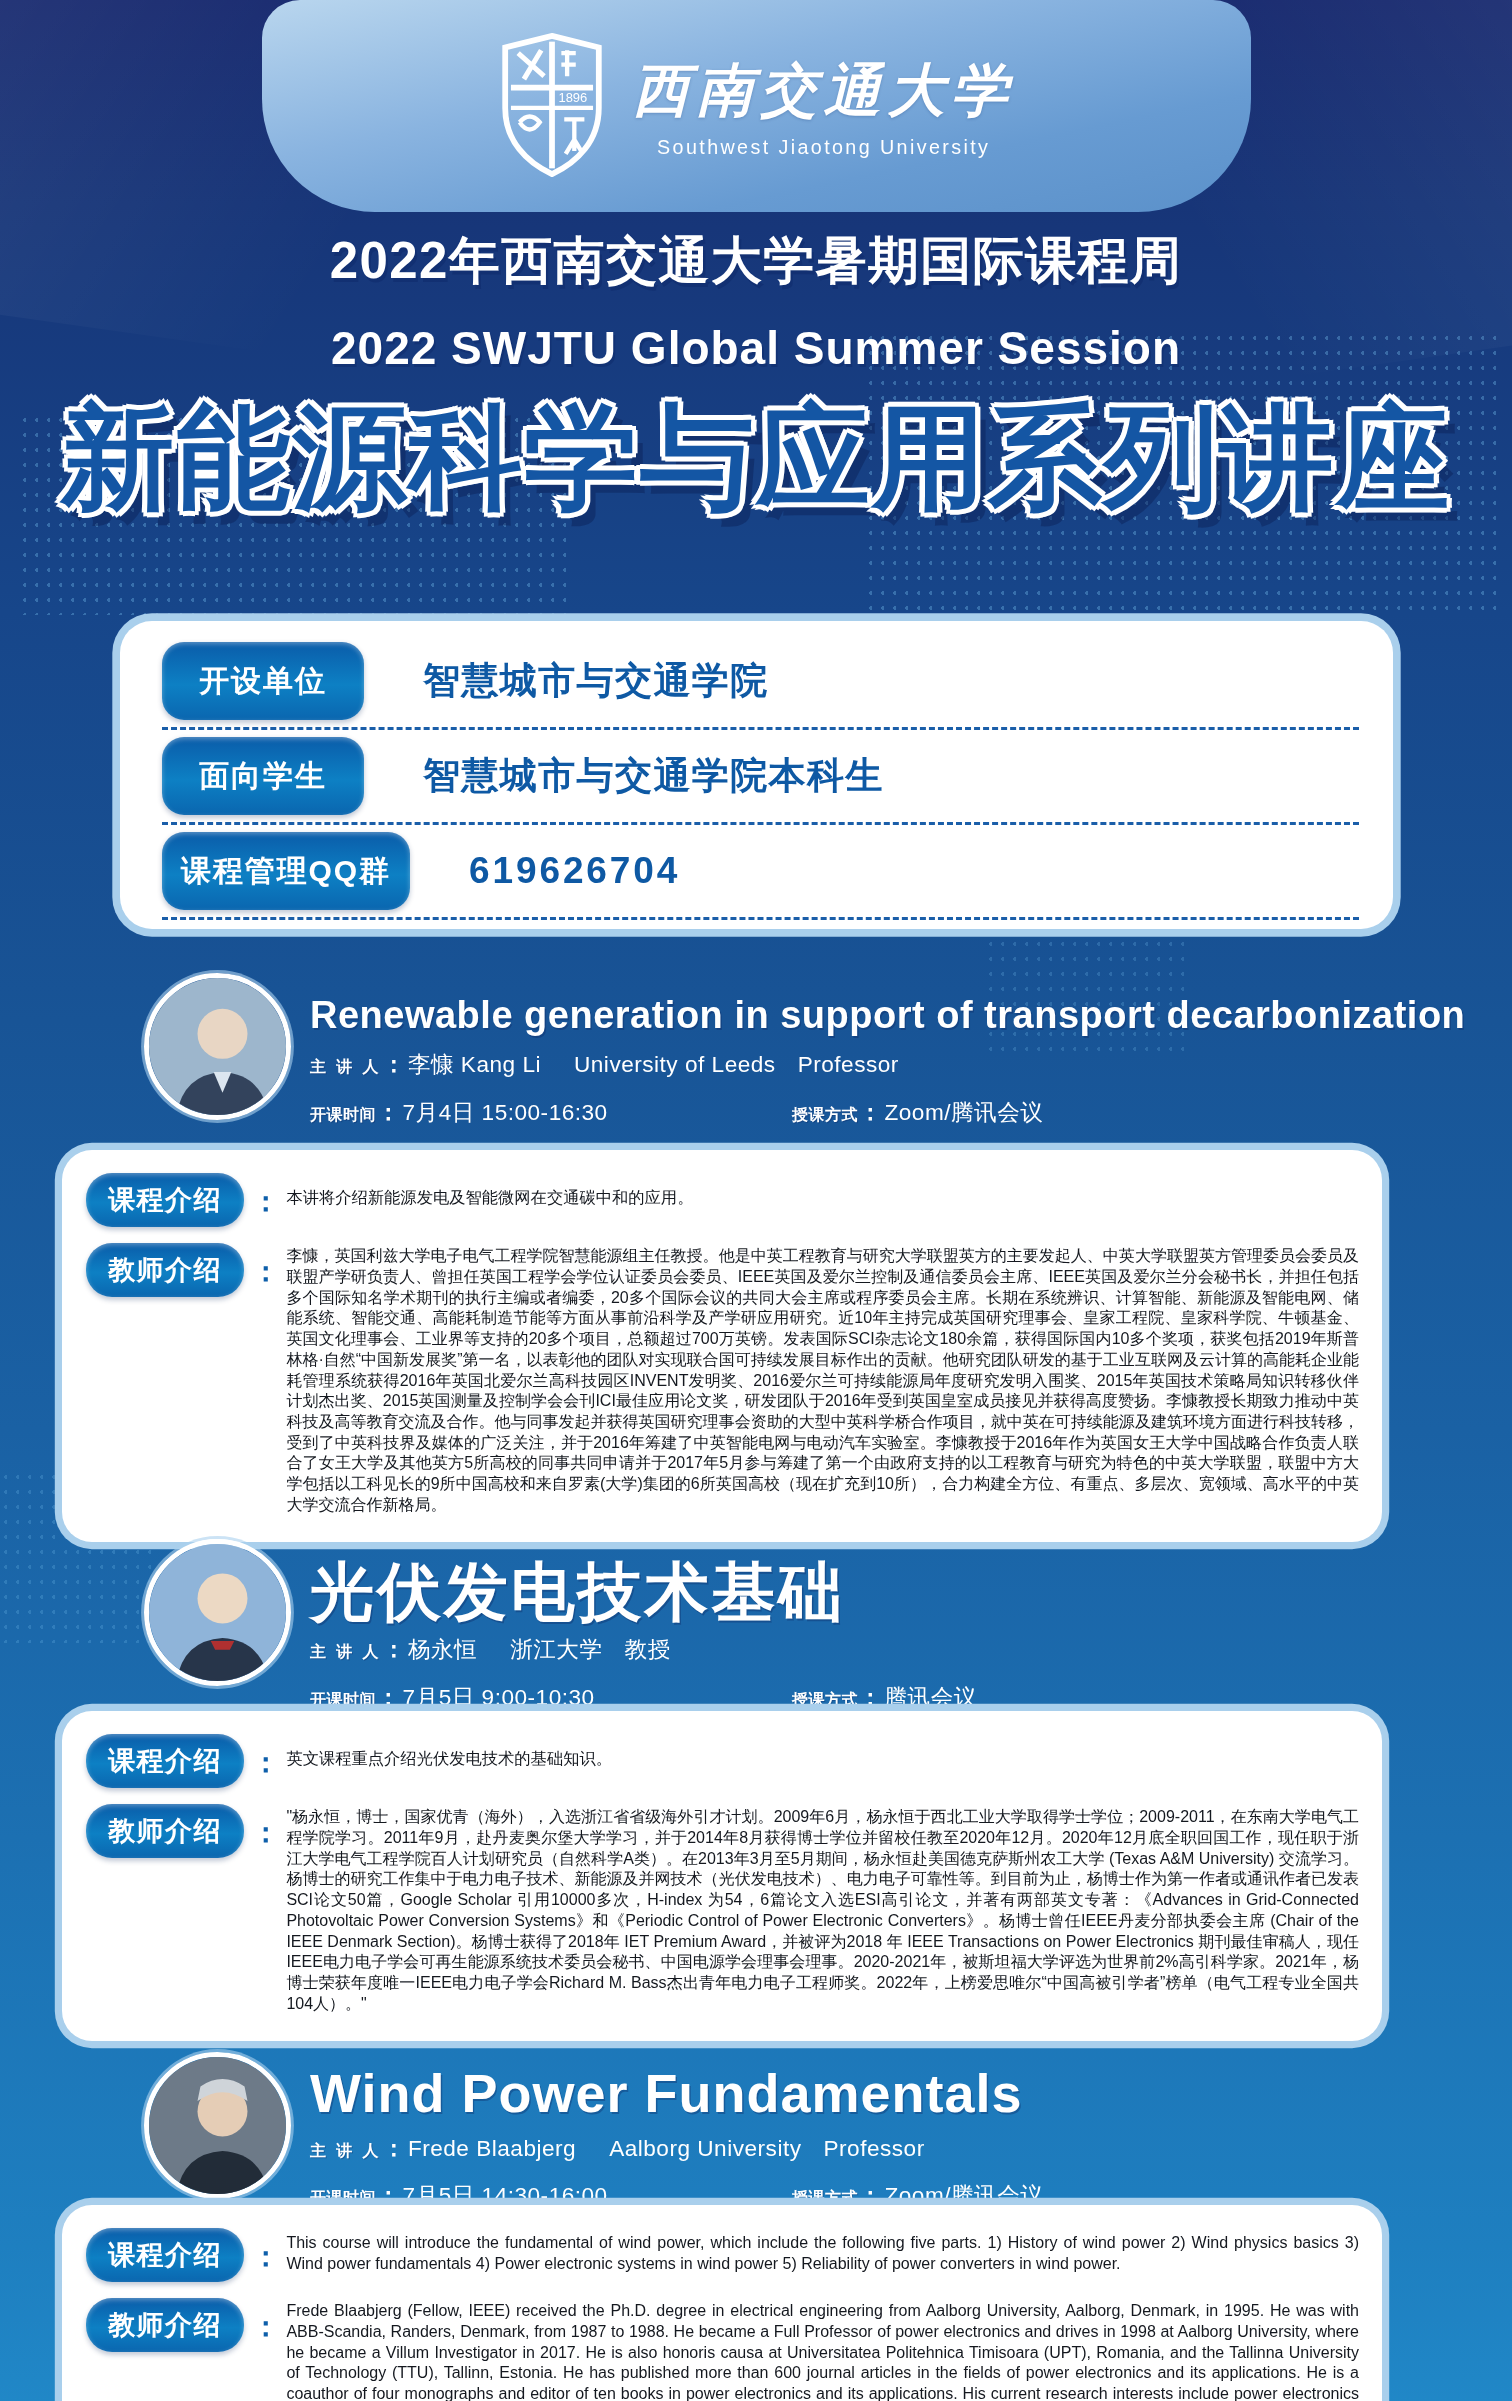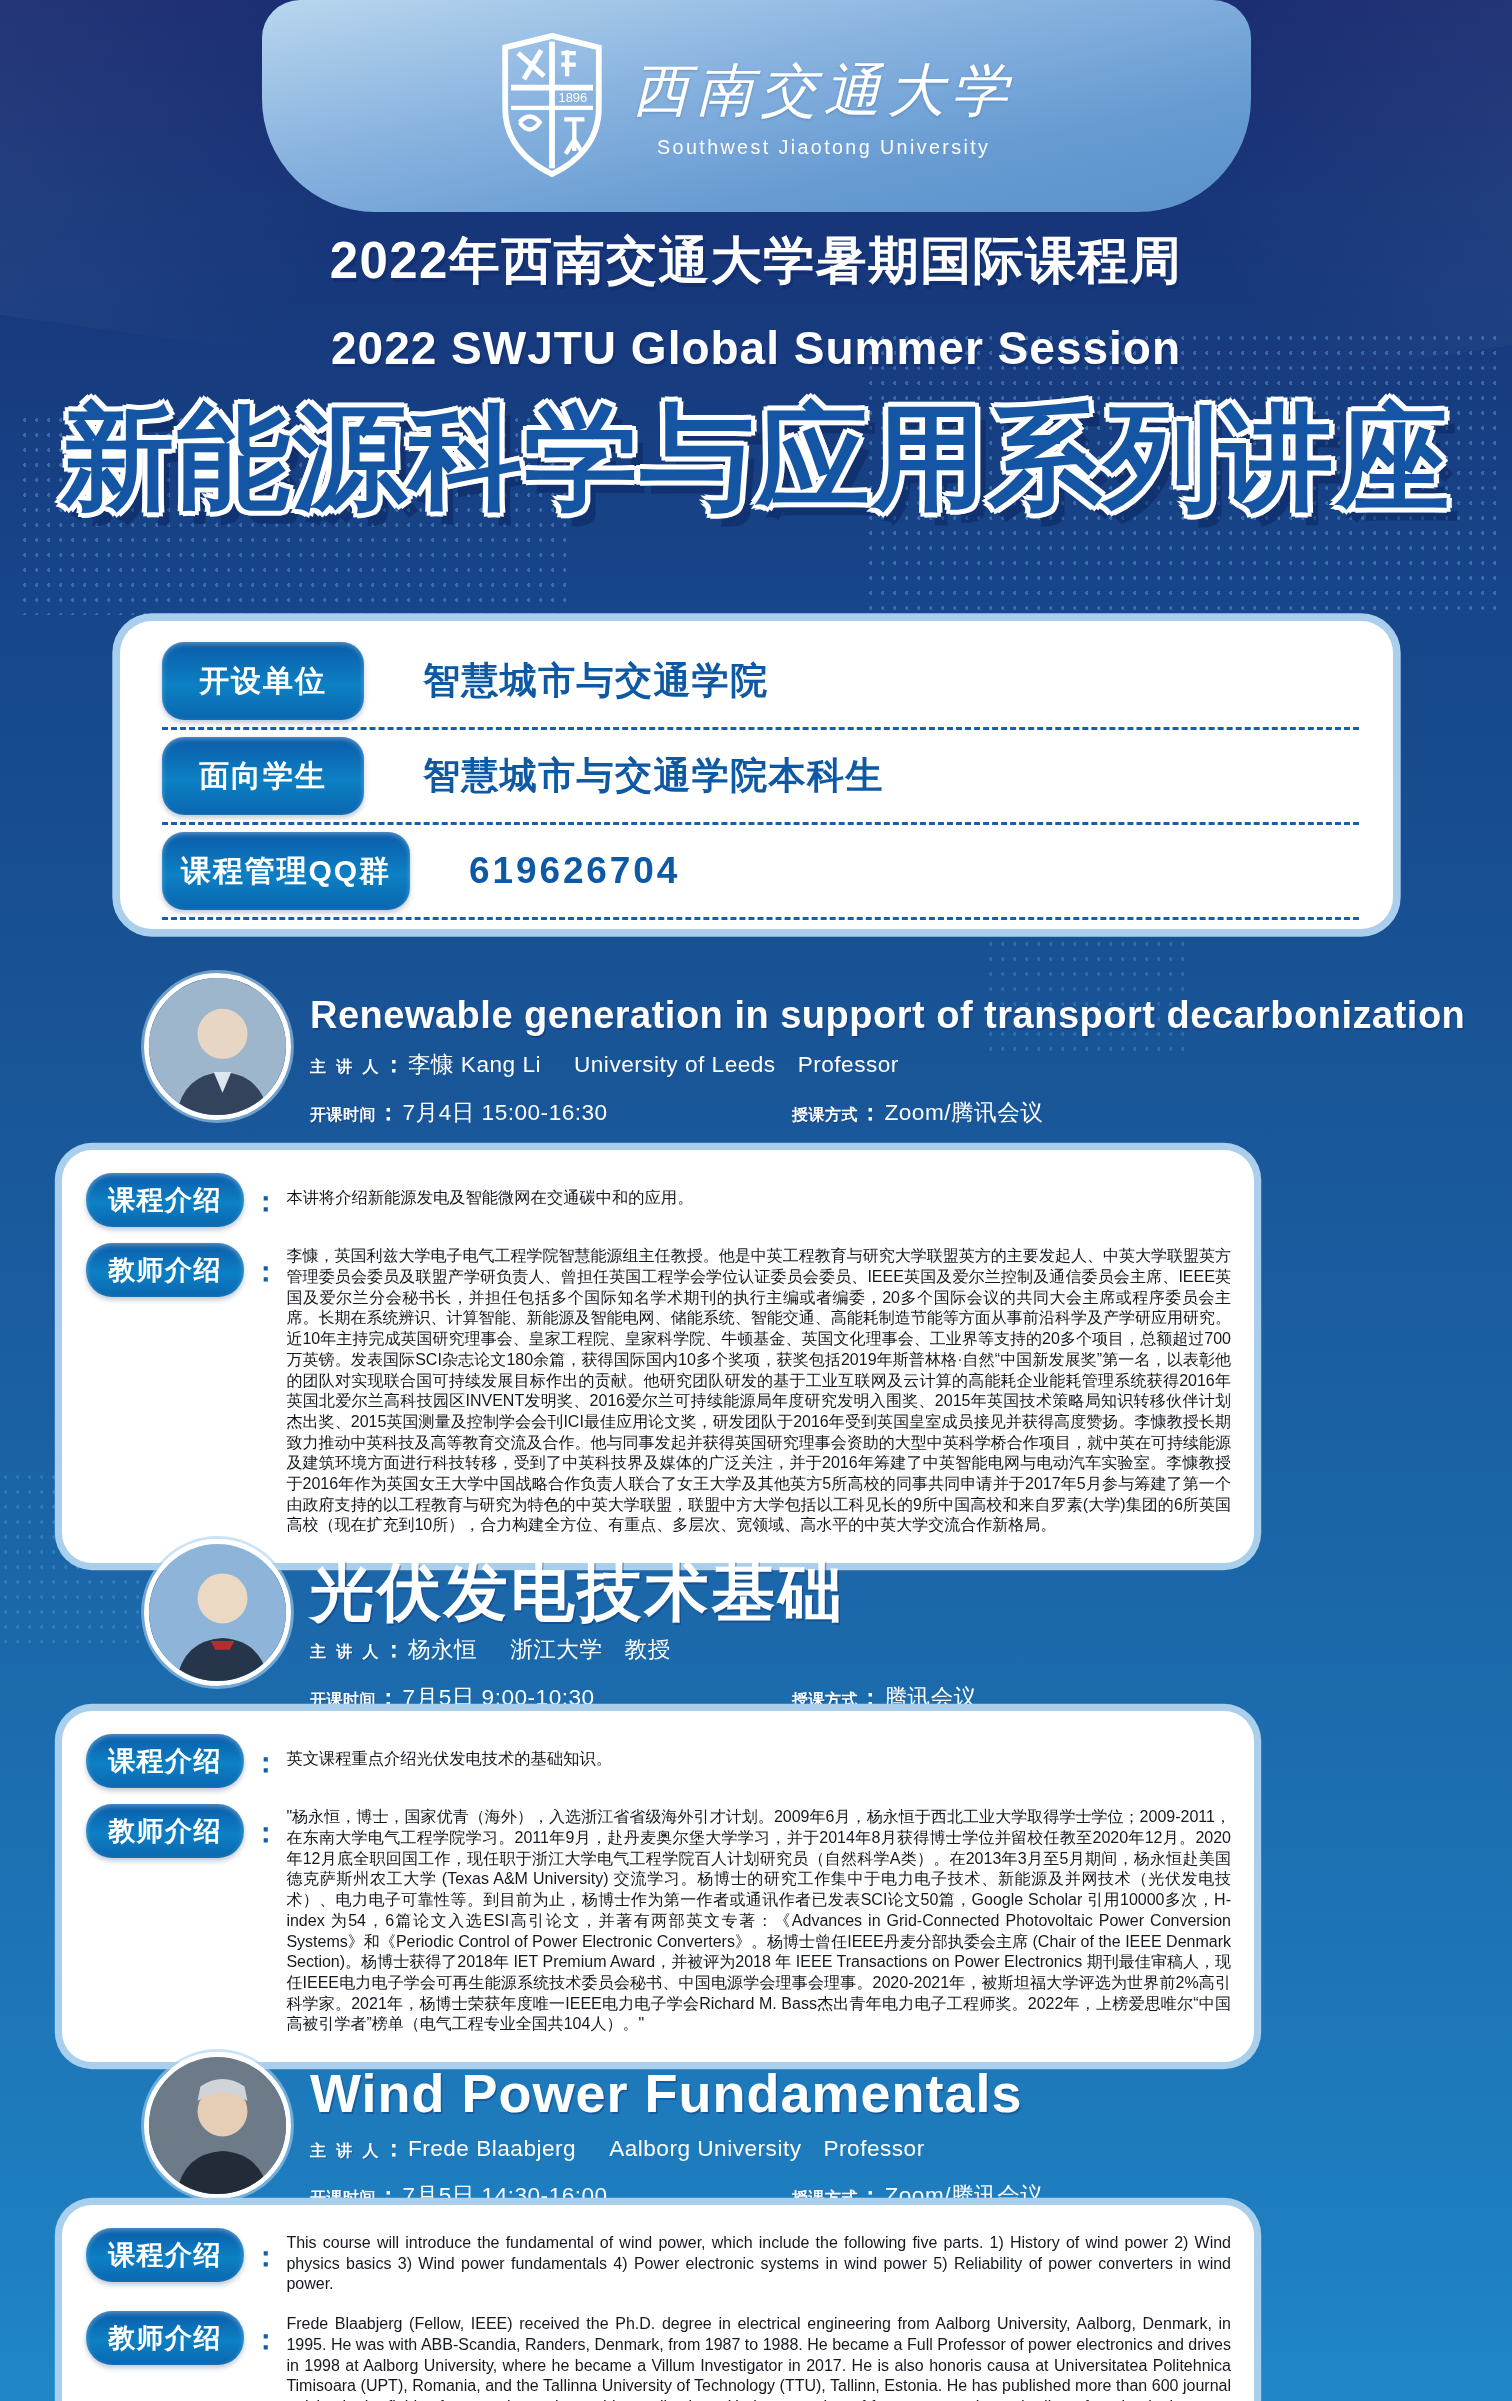--- a/index.html
+++ b/index.html
@@ -14,21 +14,21 @@
   
   .dots{position:absolute;pointer-events:none;opacity:.38;
     background-image:radial-gradient(ellipse 2.4px 3.4px at 5.8px 7.2px,rgba(125,200,245,.85) 58%,rgba(125,200,245,0) 60%);
     background-size:12px 15px;}
   
   .arc-banner{position:absolute;left:262px;top:0;width:989px;height:212px;
     background:linear-gradient(168deg,#b9d6ee 0%,#8ab4e0 38%,#679bd2 72%,#5b91ca 100%);
     border-radius:38px 38px 113px 113px;display:flex;align-items:center;justify-content:center;gap:26.4px;}
   .shield{flex:0 0 auto;}
   .uni-names{display:flex;flex-direction:column;align-items:center;}
-  .uni-script{color:#fff;font-size:57px;font-weight:400;letter-spacing:6.7px;font-style:italic;text-shadow:0 1.4px 2.9px rgba(20,50,110,.25);}
+  .uni-script{color:#fff;font-size:57px;font-weight:700;letter-spacing:6.7px;font-style:italic;text-shadow:0 1.4px 2.9px rgba(20,50,110,.25);}
   .uni-en{color:#fff;font-size:19.7px;font-weight:400;letter-spacing:2.4px;margin-top:6.7px;}
   
   .hero-title{position:absolute;left:0;top:227px;width:100%;text-align:center;color:#fff;
     font-size:51px;font-weight:800;letter-spacing:1.4px;
     text-shadow:2.4px 3.8px 0 rgba(14,40,105,.45),0 0 1px rgba(20,60,130,.6);}
   .hero-sub{position:absolute;left:0;top:321px;width:100%;text-align:center;color:#fff;
     font-size:46px;font-weight:800;letter-spacing:1px;text-shadow:1.9px 2.9px 0 rgba(14,40,105,.45);}
   .event-title{position:absolute;left:0;top:382px;width:100%;text-align:center;
     font-size:114px;font-weight:900;letter-spacing:1.9px;color:#1456a4;white-space:nowrap;
     text-shadow:
@@ -52,21 +52,21 @@
     border:5.8px solid #fff;box-shadow:0 0 0 2.9px rgba(170,208,238,.6);overflow:hidden;}
   .lec-title{position:absolute;left:310px;color:#fff;font-weight:800;letter-spacing:0.5px;white-space:nowrap;
     text-shadow:1.4px 2.4px 0 rgba(12,38,96,.35);}
   .meta{position:absolute;left:310px;display:flex;align-items:baseline;color:#fff;white-space:nowrap;}
   .meta .lbl{font-size:16px;font-weight:800;letter-spacing:2.9px;text-shadow:1px 1.4px 0 rgba(12,38,96,.35);}
   .meta .colon{font-size:22.6px;font-weight:800;margin:0 2.9px 0 1px;}
   .meta .val{font-size:22.6px;font-weight:500;letter-spacing:0.5px;}
   .meta .gap-a{margin-left:33px;}
   .meta .gap-b{margin-left:22px;}
   .meta .col2{margin-left:103px;display:inline-flex;align-items:baseline;}
-  .panel{position:absolute;left:62px;width:1192px;background:#fff;border-radius:30px;
+  .panel{position:absolute;left:62px;width:1320px;background:#fff;border-radius:30px;
     box-shadow:0 0 0 7.2px #a9cfec;padding:23px 23px 27px 24px;}
   .prow{display:flex;align-items:flex-start;margin-top:16.3px;}
   .prow:first-child{margin-top:0;}
   .prow .pillcol{flex:0 0 auto;display:flex;align-items:flex-start;}
   .panel-pill{min-width:158px;height:54px;font-size:27px;letter-spacing:1.4px;padding:0 16.3px;border-radius:26px;}
   .pill-colon{font-size:28px;font-weight:800;color:#0e5faa;margin:9.6px 6.7px 0 7.7px;}
   .ptext{flex:1 1 auto;font-size:16px;line-height:20.7px;color:#14181f;font-weight:500;
     text-align:justify;margin-top:3px;}
   .ptext p{margin:0;}
   .intro-line{font-size:16.3px;line-height:22px;margin-top:12.5px;}

